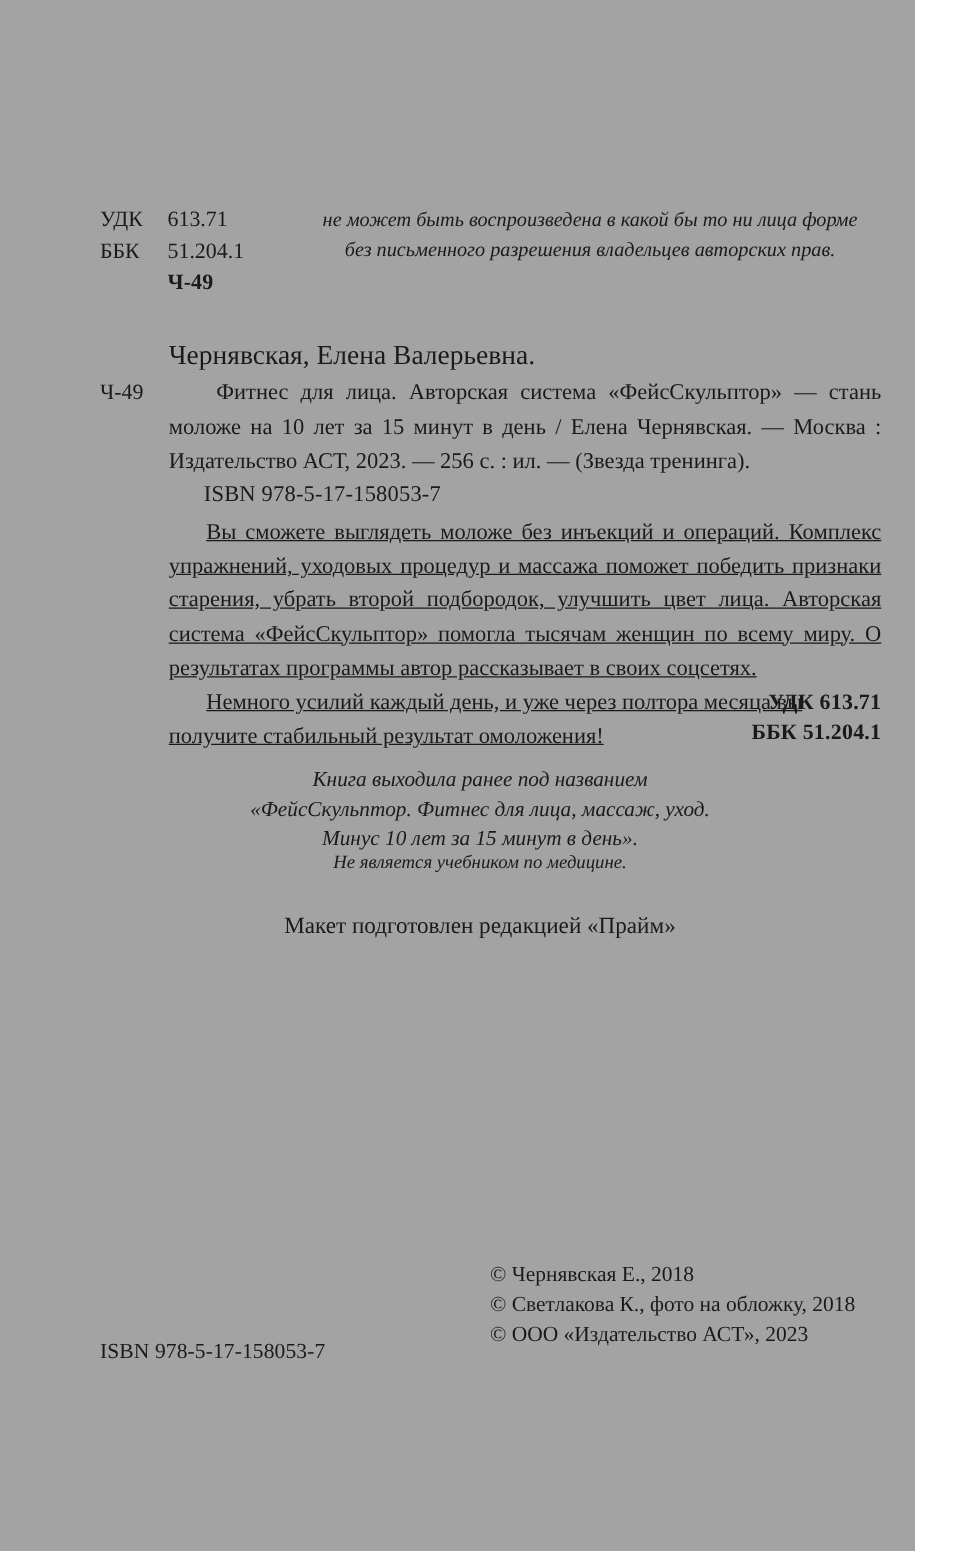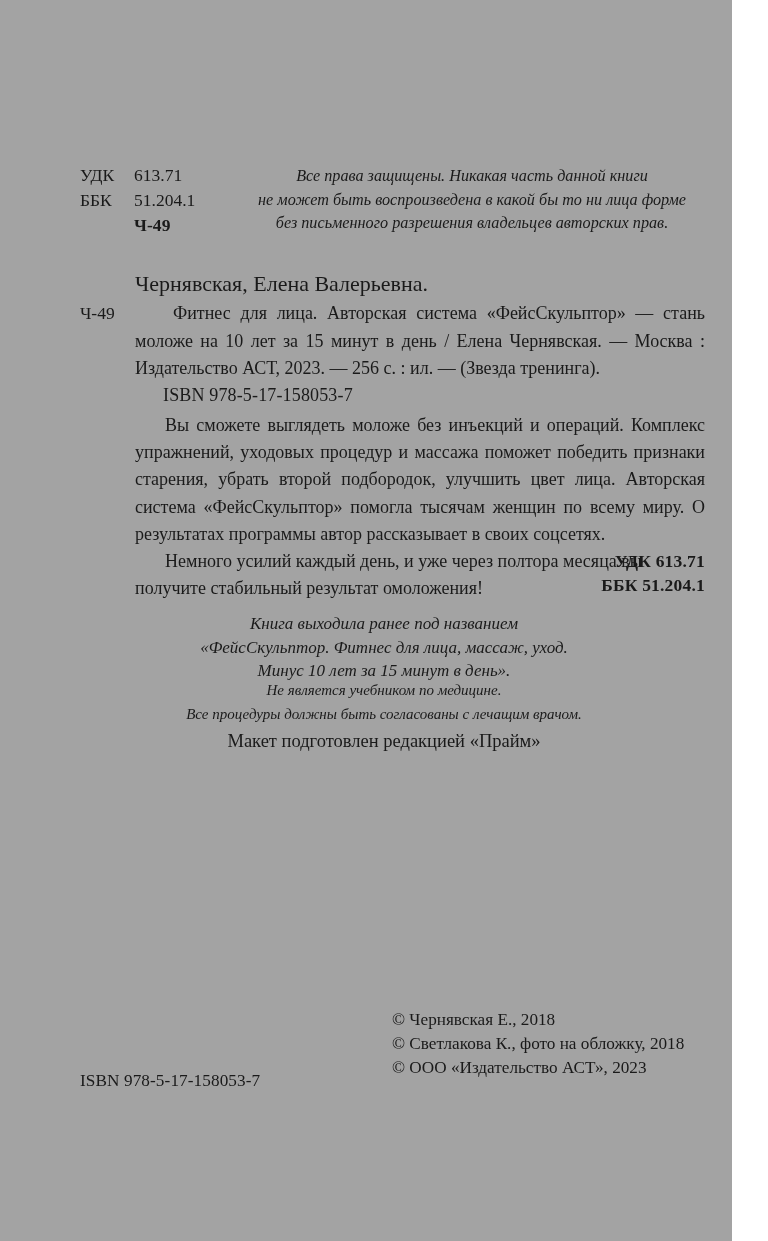--- a/index.html
+++ b/index.html
@@ -91,20 +91,21 @@
     letter-spacing: 0.15px;
   }
 
   
   #annotation {
     left: 135px;
     top: 412px;
     width: 570px;
     font-size: 18px;
     line-height: 27.2px;
+    text-decoration: underline;
   }
   #annotation p {
     margin: 0;
     text-align: justify;
     text-justify: inter-word;
     text-indent: 30px;
   }
   #annotation p.nohyph { text-align: left; }
 
   
@@ -172,21 +173,20 @@
     <div class="row">
       <span class="lbl">УДК</span><span class="val">613.71</span>
     </div>
     <div class="row">
       <span class="lbl">ББК</span><span class="val">51.204.1</span>
     </div>
     <div class="row row-code">Ч-49</div>
   </div>
 
   <div class="blk" id="rights-notice">
-    <div>Все права защищены. Никакая часть данной книги</div>
     <div>не может быть воспроизведена в какой бы то ни лица форме</div>
     <div>без письменного разрешения владельцев авторских прав.</div>
   </div>
 
   <div class="blk" id="author-heading">Чернявская, Елена Валерьевна.</div>
 
   <div class="blk" id="bib-record">
     <span class="siglum">Ч-49</span>
     <div class="bib-text">Фитнес для лица. Авторская система «ФейсСкульптор» — стань моложе на 10 лет за 15 минут в день / Елена Чернявская. — Москва : Издательство АСТ, 2023.  — 256 с. : ил. — (Звезда тренинга).</div>
   </div>
@@ -204,21 +204,20 @@
   </div>
 
   <div class="blk" id="prev-title-note">
     <div>Книга выходила ранее под названием</div>
     <div>«ФейсСкульптор. Фитнес для лица, массаж, уход.</div>
     <div>Минус 10 лет за 15 минут в день».</div>
   </div>
 
   <div class="blk" id="disclaimer-note">
     <div>Не является учебником по медицине.</div>
-    <div>Все процедуры должны быть согласованы с лечащим врачом.</div>
   </div>
 
   <div class="blk" id="layout-credit">Макет подготовлен редакцией «Прайм»</div>
 
   <div class="blk" id="copyright-block">
     <div class="cline">© Чернявская Е., 2018</div>
     <div class="cline">© Светлакова К., фото на обложку, 2018</div>
     <div class="cline">© ООО «Издательство АСТ», 2023</div>
   </div>
 

